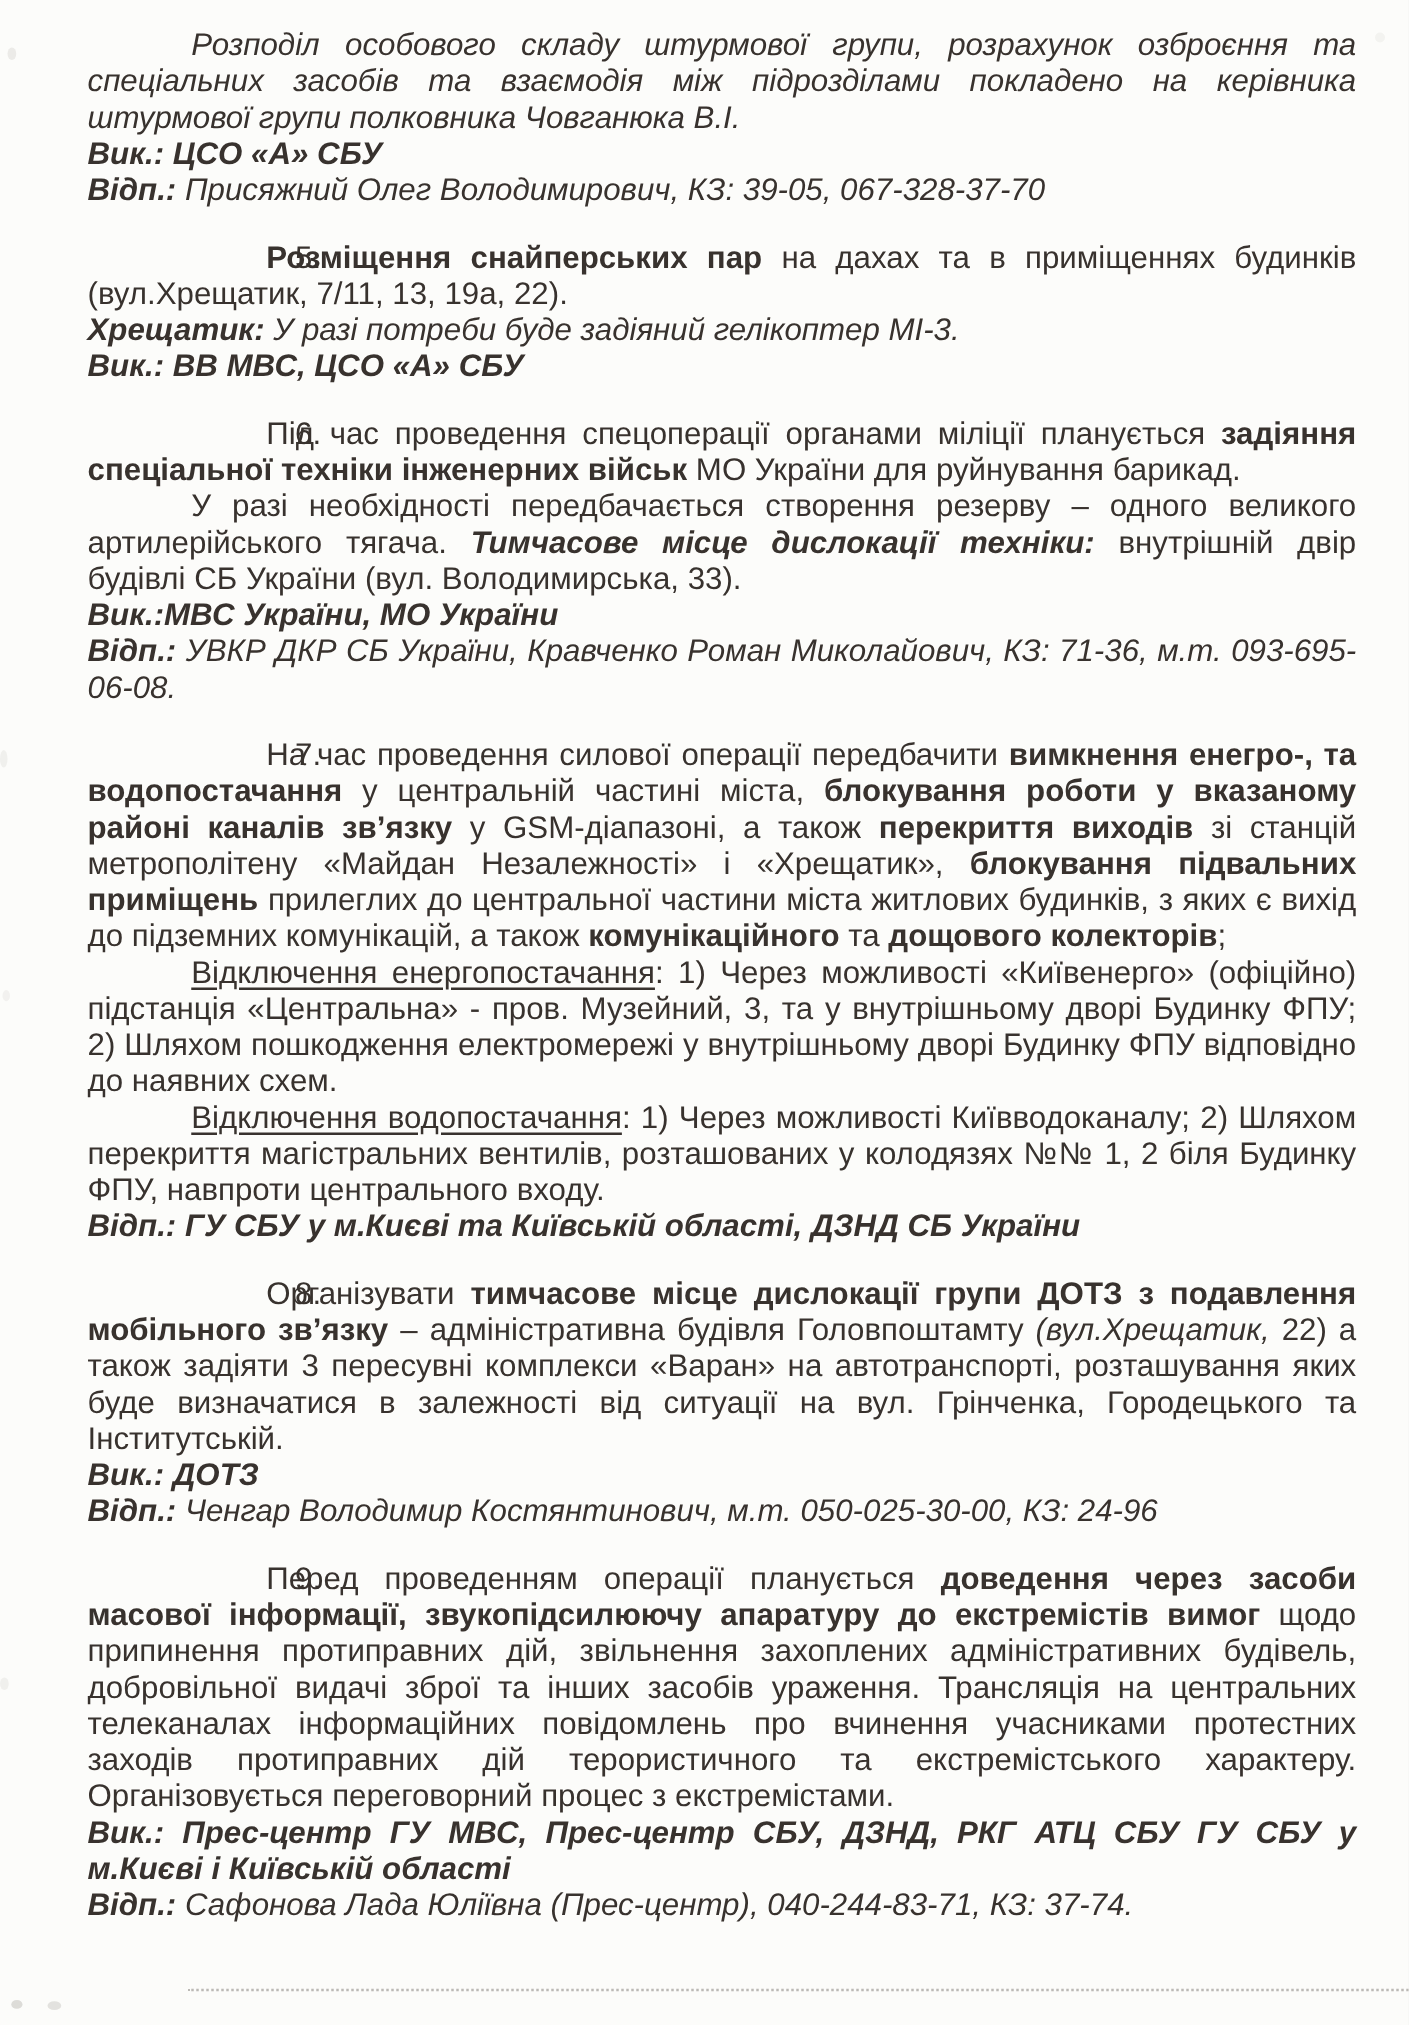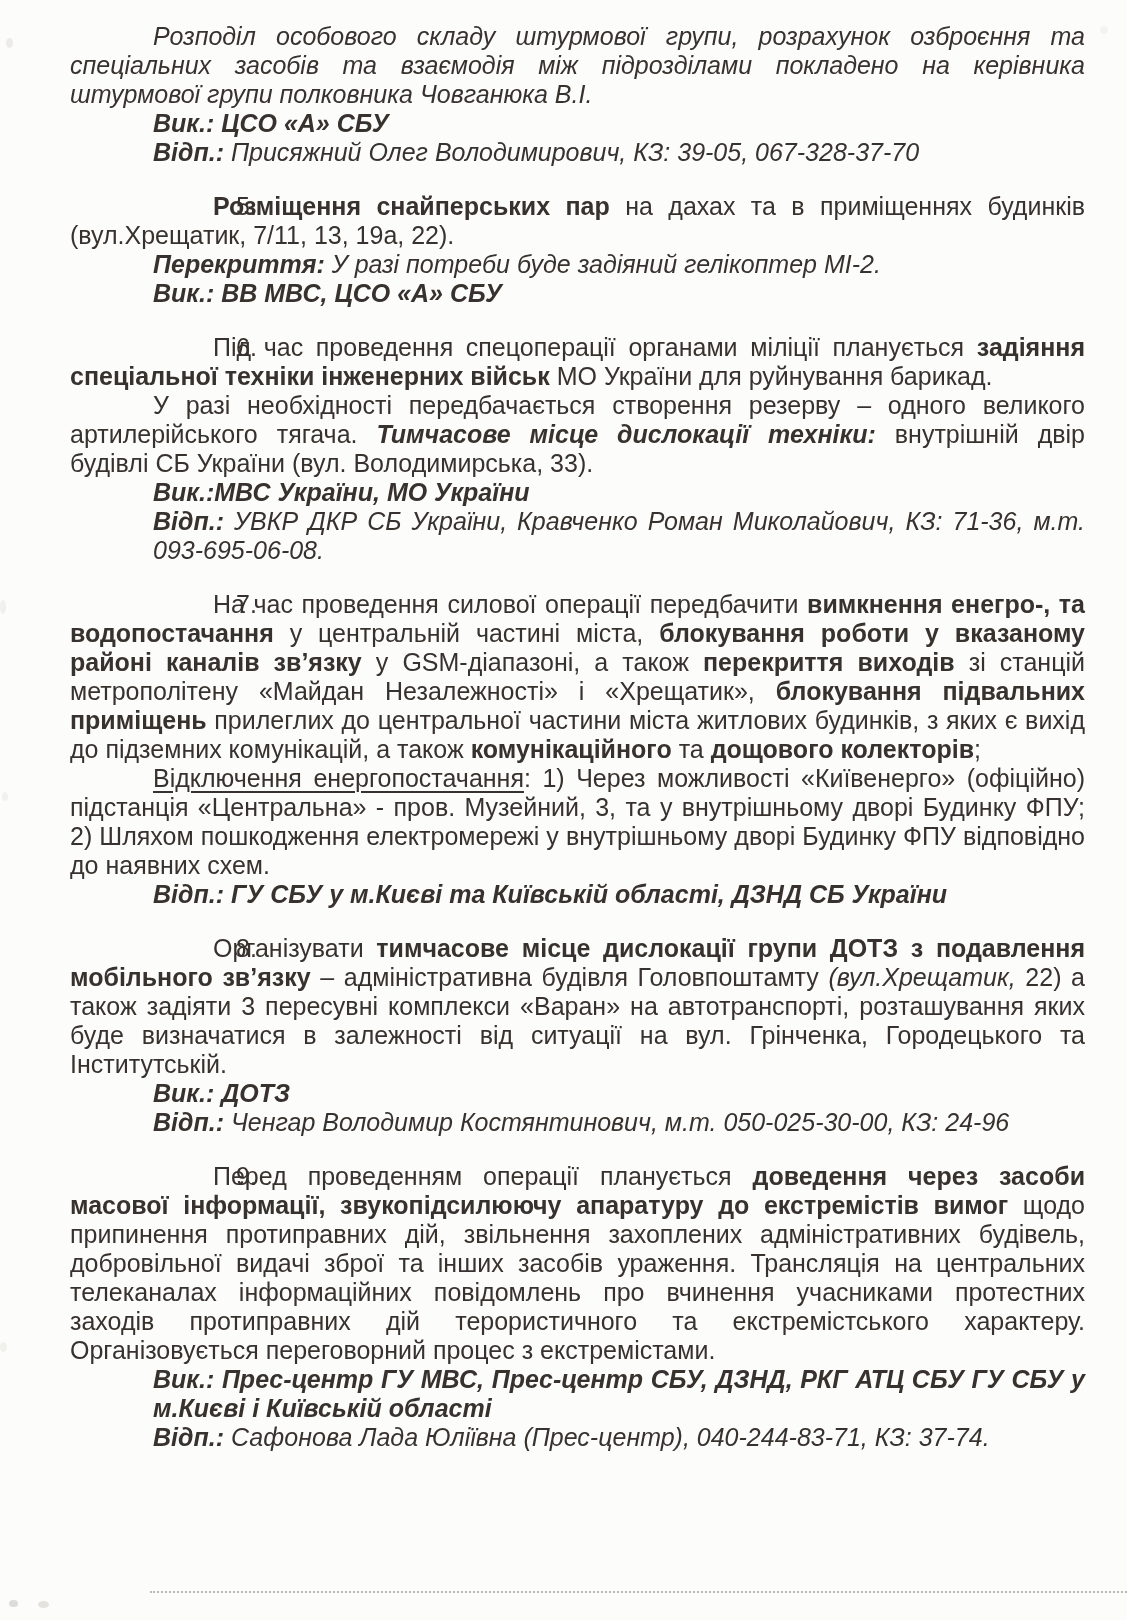--- a/index.html
+++ b/index.html
@@ -15,21 +15,21 @@
     overflow:hidden;
     color:#38322e;
   }
   .doc{
     padding:22px 42px 0 70px;
     font-size:25px;
     line-height:29px;
   }
   .para{margin:0;text-align:justify;}
   .indent{text-indent:83px;}
-  .resp{margin-left:83px;}
+  .resp{}
   .gap{margin-top:25px;}
   .num{
     display:inline-block;
     width:60px;
     font-weight:400;font-style:normal;
     text-align:left;
   }
   .b{font-weight:700;}
   .i{font-style:italic;}
   .u{text-decoration:underline;text-underline-offset:4px;text-decoration-thickness:2px;}
@@ -49,28 +49,29 @@
 </style>
 </head>
 <body>
 
 <div class="page">
   <div class="doc">
       <p class="para indent"><span class="i">Розподіл особового складу штурмової групи, розрахунок озброєння та спеціальних засобів та взаємодія між підрозділами покладено на керівника штурмової групи полковника Човганюка В.І.</span></p>
       <p class="para resp"><span class="b i">Вик.: ЦСО «А» СБУ</span></p>
       <p class="para resp"><span class="b i">Відп.:</span><span class="i"> Присяжний Олег Володимирович, КЗ: 39-05, 067-328-37-70</span></p>
       <p class="para indent gap"><span class="num">5.</span><span class="b">Розміщення снайперських пар</span><span> на дахах та в приміщеннях будинків (вул.Хрещатик, 7/11, 13, 19а, 22).</span></p>
-      <p class="para resp"><span class="b i">Перекриття:</span><span class="i"> У разі потреби буде задіяний гелікоптер МІ-2.</span></p>
+      <p class="para resp"><span class="b i">Хрещатик:</span><span class="i"> У разі потреби буде задіяний гелікоптер МІ-3.</span></p>
       <p class="para resp"><span class="b i">Вик.: ВВ МВС, ЦСО «А» СБУ</span></p>
       <p class="para indent gap"><span class="num">6.</span><span>Під час проведення спецоперації органами міліції планується </span><span class="b">задіяння спеціальної техніки інженерних військ</span><span> МО України для руйнування барикад.</span></p>
       <p class="para indent"><span>У разі необхідності передбачається створення резерву – одного великого артилерійського тягача. </span><span class="b i">Тимчасове місце дислокації техніки:</span><span> внутрішній двір будівлі СБ України (вул. Володимирська, 33).</span></p>
       <p class="para resp"><span class="b i">Вик.:МВС України, МО України</span></p>
       <p class="para resp"><span class="b i">Відп.:</span><span class="i"> УВКР ДКР СБ України, Кравченко Роман Миколайович, КЗ: 71-36, м.т. 093-695-06-08.</span></p>
       <p class="para indent gap"><span class="num">7.</span><span>На час проведення силової операції передбачити </span><span class="b">вимкнення енегро-, та водопостачання</span><span> у центральній частині міста, </span><span class="b">блокування роботи у вказаному районі каналів зв’язку</span><span> у GSM-діапазоні, а також </span><span class="b">перекриття виходів</span><span> зі станцій метрополітену «Майдан Незалежності» і «Хрещатик», </span><span class="b">блокування підвальних приміщень</span><span> прилеглих до центральної частини міста житлових будинків, з яких є вихід до підземних комунікацій, а також </span><span class="b">комунікаційного</span><span> та </span><span class="b">дощового колекторів</span><span>;</span></p>
       <p class="para indent"><span class="u">Відключення енергопостачання</span><span>: 1) Через можливості «Київенерго» (офіційно) підстанція «Центральна» - пров. Музейний, 3, та у внутрішньому дворі Будинку ФПУ; 2) Шляхом пошкодження електромережі у внутрішньому дворі Будинку ФПУ відповідно до наявних схем.</span></p>
+      <p class="para indent"><span class="u">Відключення водопостачання</span><span>: 1) Через можливості Київводоканалу; 2) Шляхом перекриття магістральних вентилів, розташованих у колодязях №№ 1, 2 біля Будинку ФПУ, навпроти центрального входу.</span></p>
       <p class="para resp"><span class="b i">Відп.:</span><span class="b i"> ГУ СБУ у м.Києві та Київській області, ДЗНД СБ України</span></p>
       <p class="para indent gap"><span class="num">8.</span><span>Організувати </span><span class="b">тимчасове місце дислокації групи ДОТЗ з подавлення мобільного зв’язку</span><span> – адміністративна будівля Головпоштамту </span><span class="i">(вул.Хрещатик,</span><span> 22) а також задіяти 3 пересувні комплекси «Варан» на автотранспорті, розташування яких буде визначатися в залежності від ситуації на вул. Грінченка, Городецького та Інститутській.</span></p>
       <p class="para resp"><span class="b i">Вик.: ДОТЗ</span></p>
       <p class="para resp"><span class="b i">Відп.:</span><span class="i"> Ченгар Володимир Костянтинович, м.т. 050-025-30-00, КЗ: 24-96</span></p>
       <p class="para indent gap"><span class="num">9.</span><span>Перед проведенням операції планується </span><span class="b">доведення через засоби масової інформації, звукопідсилюючу апаратуру до екстремістів вимог</span><span> щодо припинення протиправних дій, звільнення захоплених адміністративних будівель, добровільної видачі зброї та інших засобів ураження. Трансляція на центральних телеканалах інформаційних повідомлень про вчинення учасниками протестних заходів протиправних дій терористичного та екстремістського характеру. Організовується переговорний процес з екстремістами.</span></p>
       <p class="para resp"><span class="b i">Вик.: Прес-центр ГУ МВС, Прес-центр СБУ, ДЗНД, РКГ АТЦ СБУ ГУ СБУ у м.Києві і Київській області</span></p>
       <p class="para resp"><span class="b i">Відп.:</span><span class="i"> Сафонова Лада Юліївна (Прес-центр), 040-244-83-71, КЗ: 37-74.</span></p>
     </div>
   <div class="speck sp1"></div>
   <div class="speck sp2"></div>

